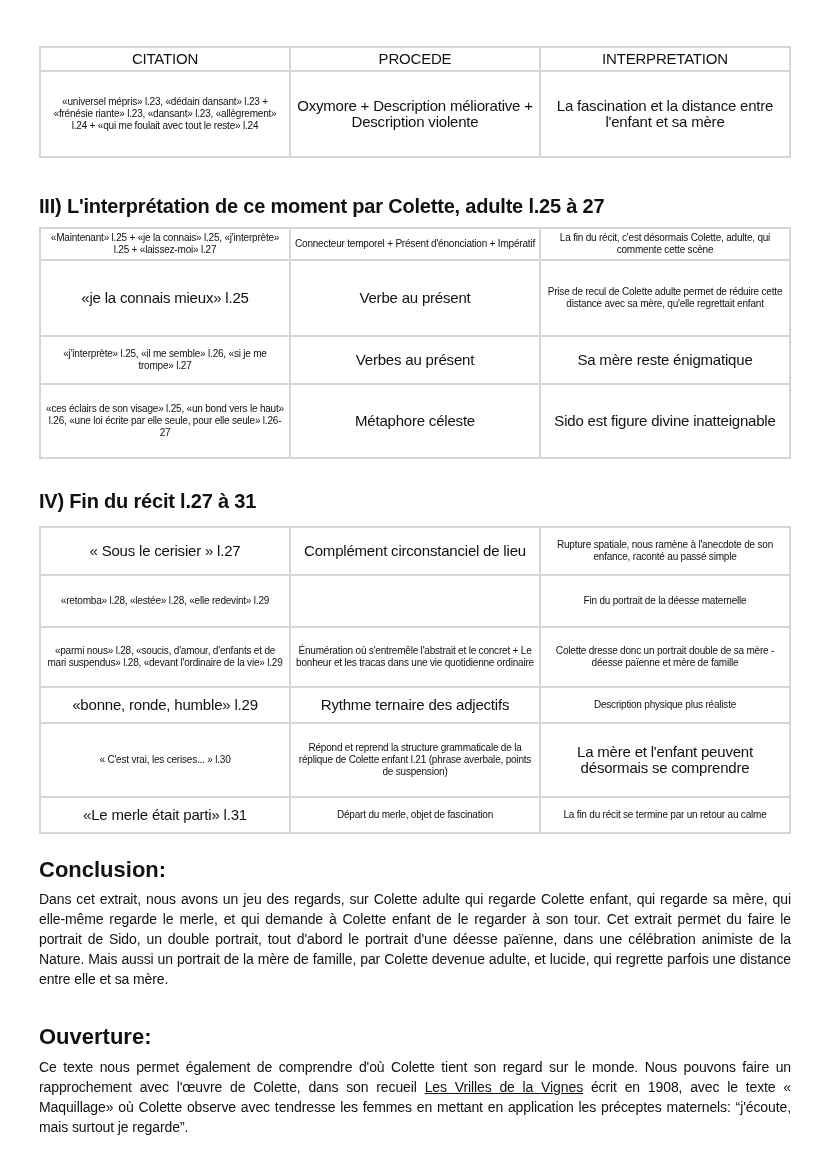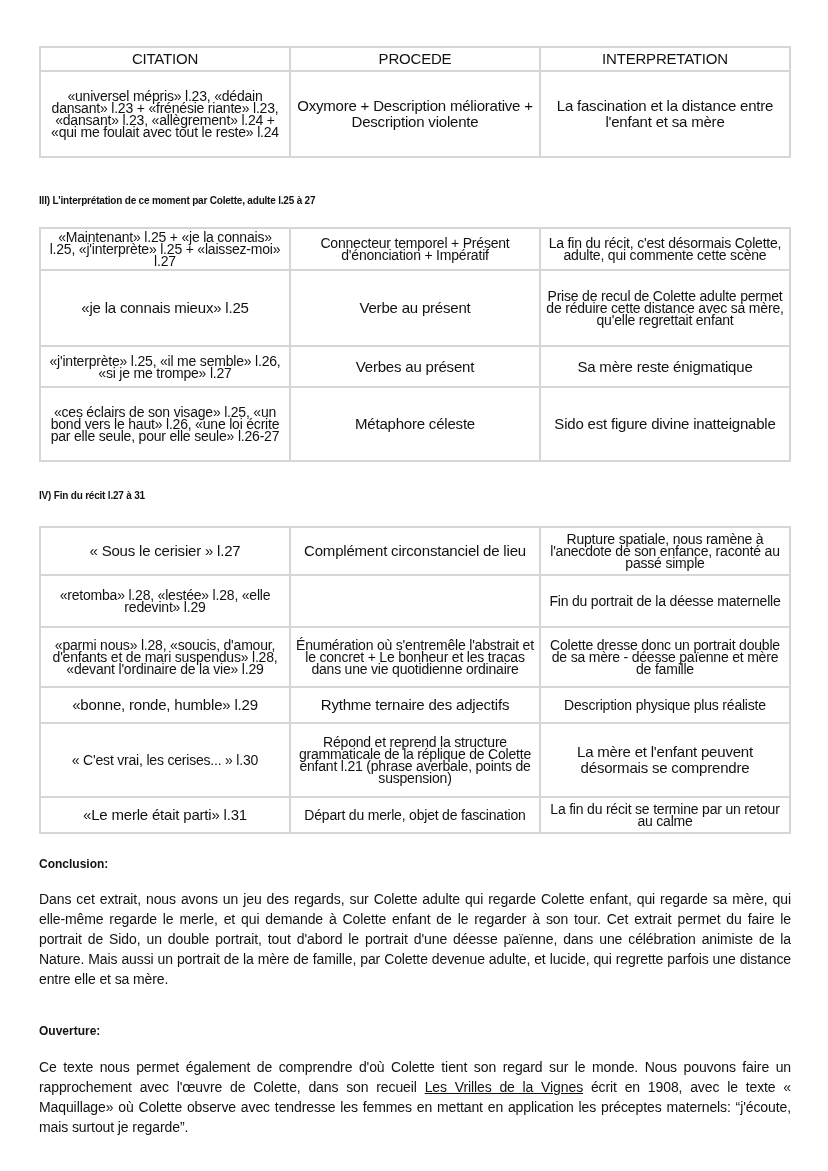--- a/index.html
+++ b/index.html
@@ -1,25 +1,25 @@
 <!DOCTYPE html>
 <html><head>
 <meta charset="utf-8">
 <style>
   html, body { margin:0; padding:0; background:#ffffff; }
   body { width:828px; height:1171px; position:relative; overflow:hidden;
          font-family:"Liberation Sans", "DejaVu Sans", sans-serif; color:#111; }
   table { border-collapse:collapse; position:absolute; left:39px; width:750px; table-layout:fixed; }
   td, th { border:2px solid #d6d6d6; text-align:center; vertical-align:middle;
-           font-size:14px; line-height:12px; padding:2px 4px; letter-spacing:-0.2px; }
+           font-size:10px; line-height:12px; padding:2px 4px; letter-spacing:-0.2px; }
   th { font-weight:normal; font-size:15px; line-height:18px; padding:2px 4px;text-align:center; }
   col.c1 { width:250px; } col.c2 { width:250px; } col.c3 { width:250px; }
   .big { font-size:15px; line-height:16px; }
-  h2 { position:absolute; left:39px; margin:0; font-size:10px; font-weight:bold; letter-spacing:-0.2px; }
-  h3 { position:absolute; left:39px; margin:0; font-size:12px; font-weight:bold; }
+  h2 { position:absolute; left:39px; margin:0; font-size:20px; font-weight:bold; letter-spacing:-0.2px; }
+  h3 { position:absolute; left:39px; margin:0; font-size:22px; font-weight:bold; }
   p.para { position:absolute; left:39px; width:752px; margin:0; font-size:14px; line-height:20px;
            text-align:justify; letter-spacing:-0.1px; }
   u { text-decoration:underline; }
 </style>
 </head>
 <body>
 
 <table style="top:46px;">
   <colgroup>
       <col class="c1">
@@ -52,21 +52,21 @@
       <tr style="height:32px;">
     <td>«Maintenant» l.25 + «je la connais» l.25, «j'interprète» l.25 + «laissez-moi» l.27</td>
     <td>Connecteur temporel + Présent d'énonciation + Impératif</td>
     <td>La fin du récit, c'est désormais Colette, adulte, qui commente cette scène</td>
   </tr>
   <tr style="height:76px;">
     <td class="big">«je la connais mieux» l.25</td>
     <td class="big">Verbe au présent</td>
     <td>Prise de recul de Colette adulte permet de réduire cette distance avec sa mère, qu'elle regrettait enfant</td>
   </tr>
-  <tr style="height:41px;">
+  <tr style="height:48px;">
     <td>«j'interprète» l.25, «il me semble» l.26, «si je me trompe» l.27</td>
     <td class="big">Verbes au présent</td>
     <td class="big">Sa mère reste énigmatique</td>
   </tr>
   <tr style="height:74px;">
     <td>«ces éclairs de son visage» l.25, «un bond vers le haut» l.26, «une loi écrite par elle seule, pour elle seule» l.26-27</td>
     <td class="big">Métaphore céleste</td>
     <td class="big">Sido est figure divine inatteignable</td>
   </tr>
 </tbody>

